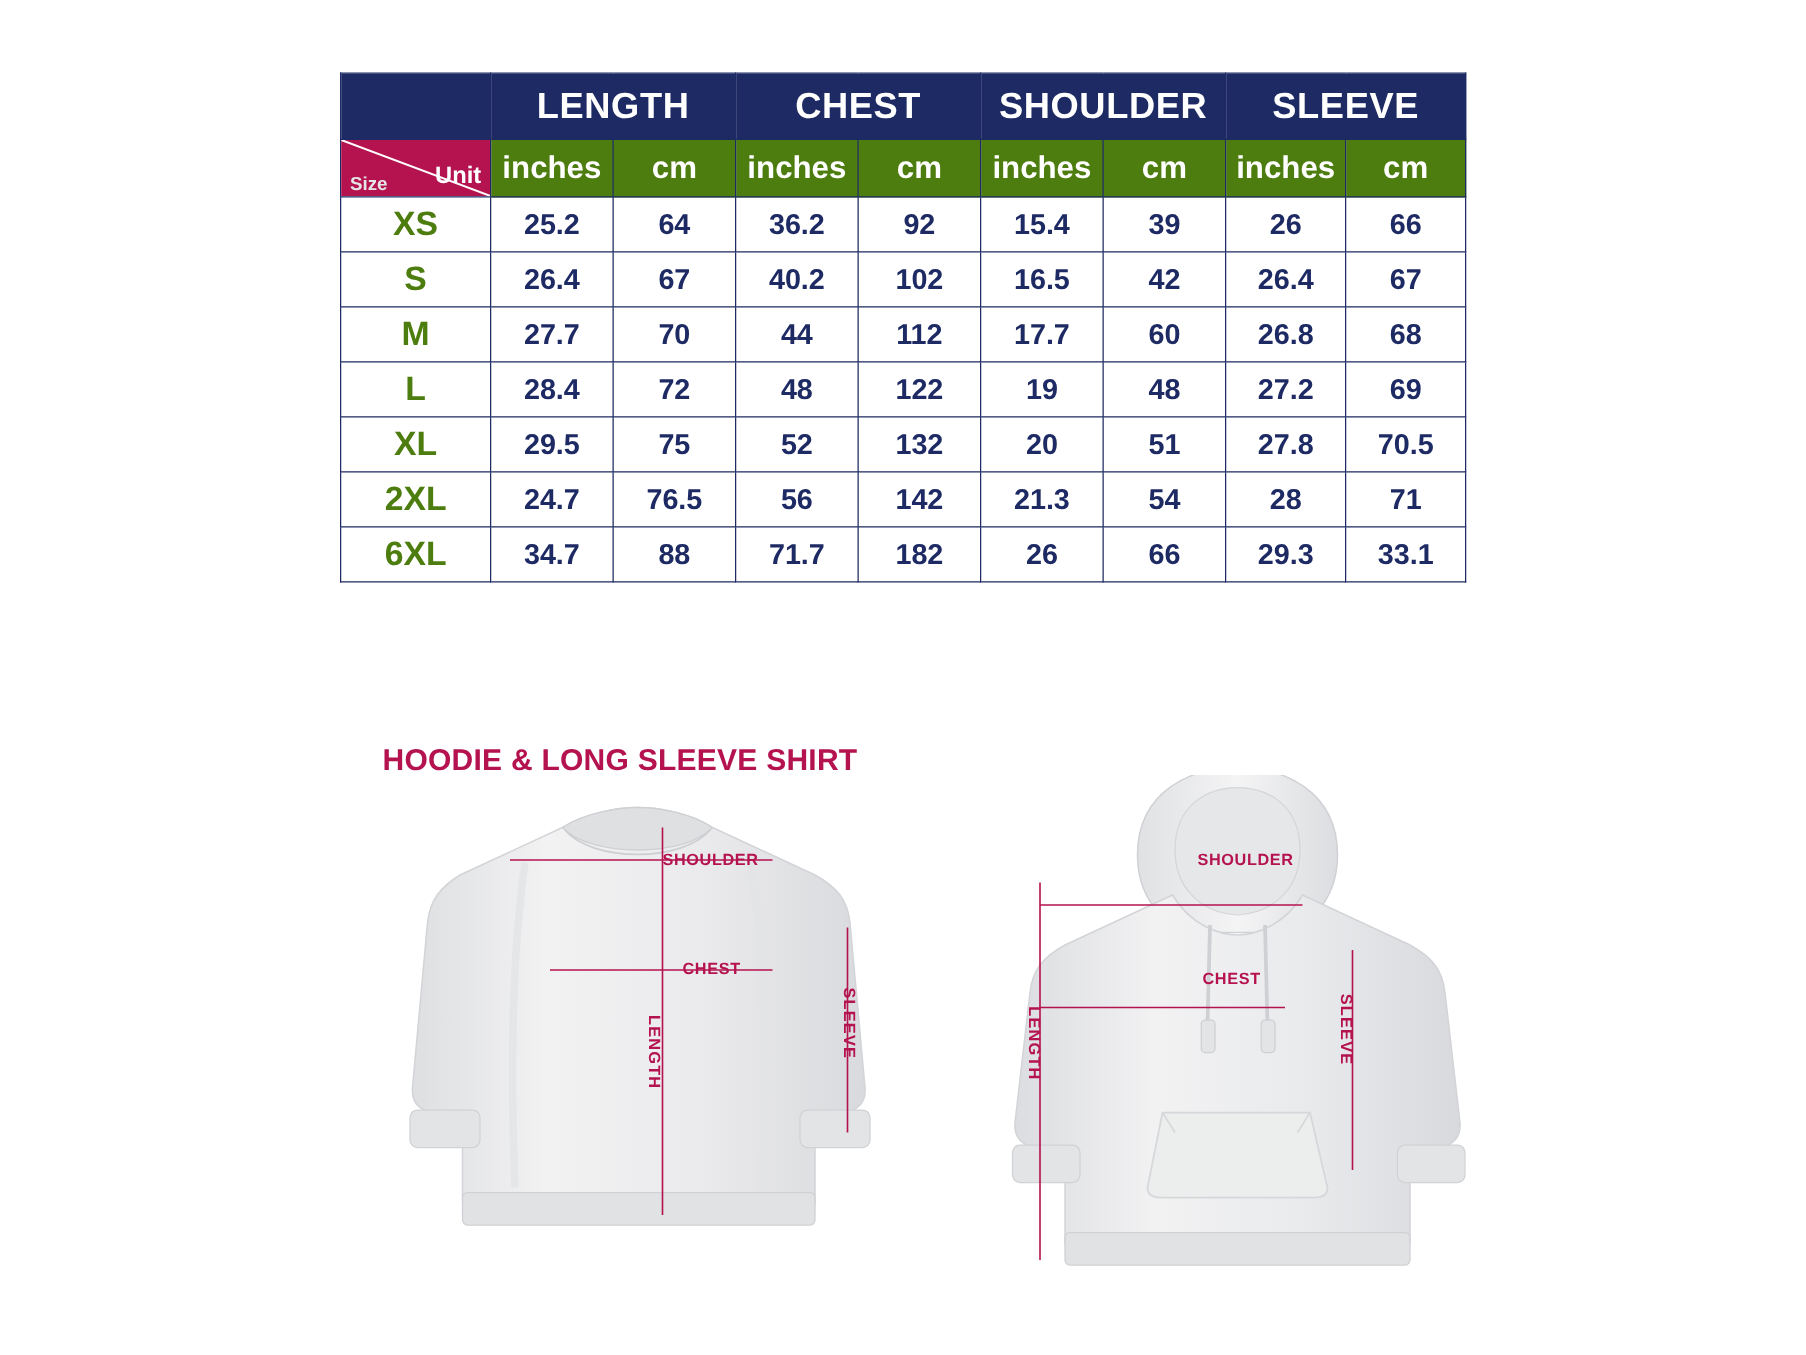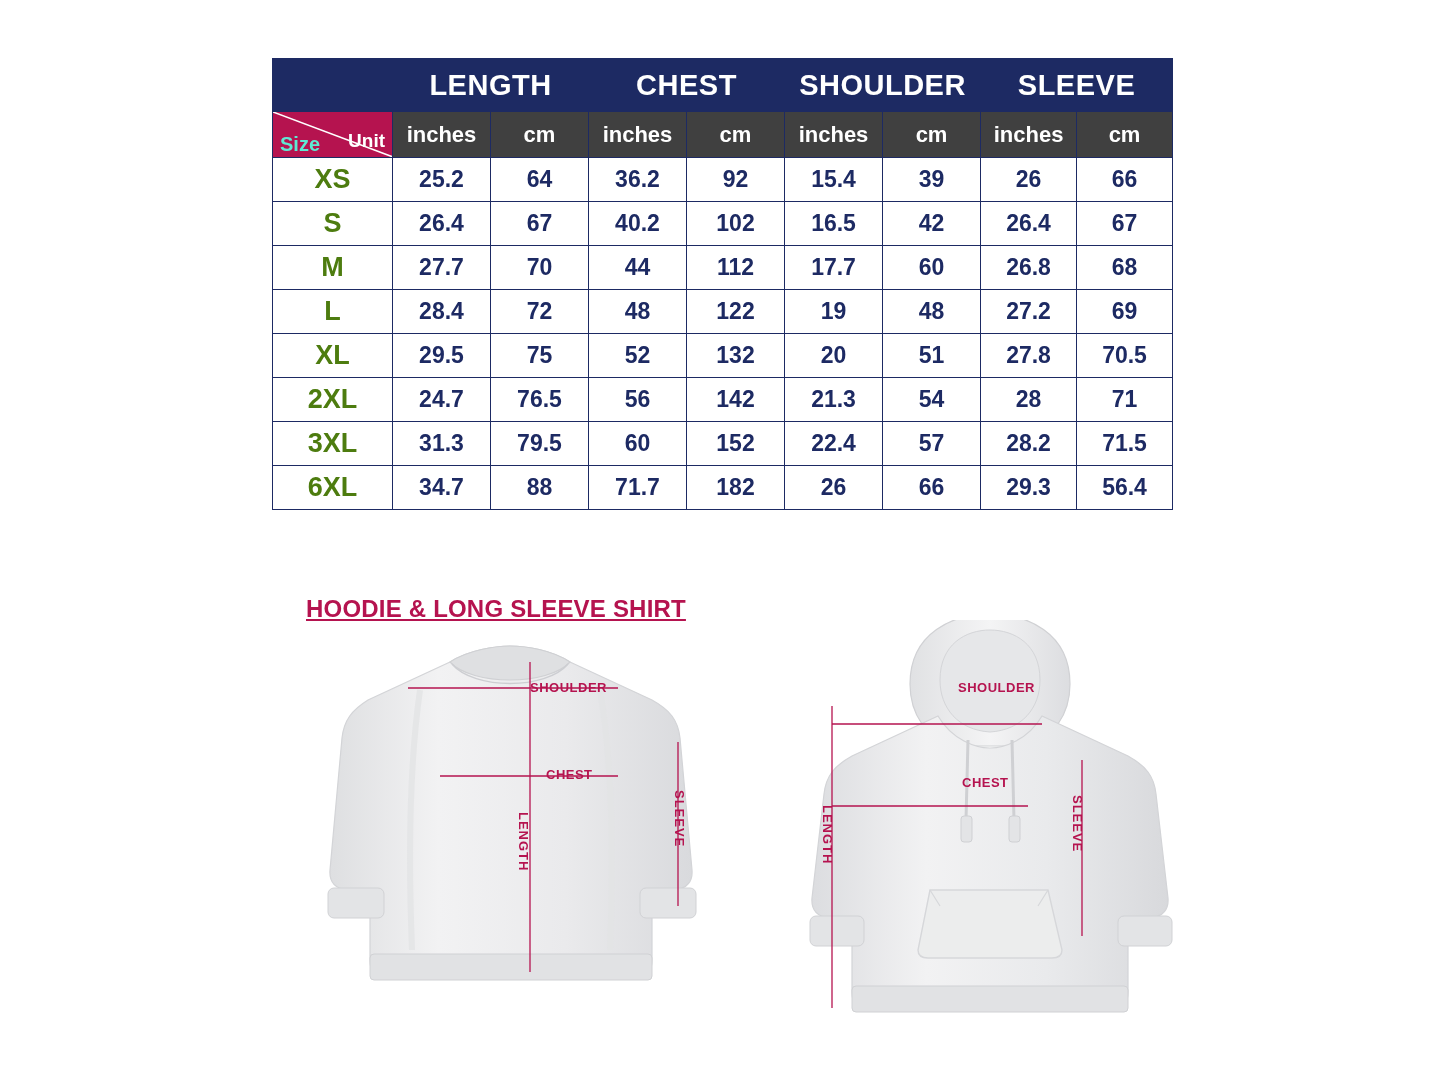--- a/index.html
+++ b/index.html
@@ -45,23 +45,23 @@
     letter-spacing: 0.5px;
     border: 1px solid #1d2a63;
   }
   .hdr-corner {
     background: #1d2a63;
     border: 1px solid #1d2a63;
   }
 
   
   .hdr-unit {
-    background: #404040;
+    background: #4d7c0f;
     color: #ffffff;
-    font-size: 22px;
+    font-size: 25px;
     font-weight: bold;
     height: 45px;
     border: 1px solid #b5134f;
   }
   .corner-cell {
     background: #b5134f;
     border: 1px solid #b5134f;
     position: relative;
     height: 45px;
     padding: 0;
@@ -75,22 +75,22 @@
     right: 7px;
     top: 18px;
     color: #ffffff;
     font-size: 19px;
     font-weight: bold;
   }
   .corner-cell .size-lbl {
     position: absolute;
     left: 7px;
     bottom: 1px;
-    color: #5eead4;
-    font-size: 20px;
+    color: #e5e5e5;
+    font-size: 15px;
     font-weight: bold;
   }
 
   
   td.size-cell {
     color: #4d7c0f;
     font-size: 27px;
     font-weight: bold;
     height: 43px;
   }
@@ -103,21 +103,20 @@
 
   
   #caption {
     position: absolute;
     left: 306px;
     top: 595px;
     color: #b5134f;
     font-size: 24px;
     font-weight: bold;
     letter-spacing: 0.2px;
-    text-decoration: underline;
   }
 
   
   .illus {
     position: absolute;
     top: 620px;
   }
   #illus-left { left: 300px; width: 420px; height: 430px; }
   #illus-right { left: 780px; width: 420px; height: 430px; }
 
@@ -240,40 +239,29 @@
           <td class="val-cell">24.7</td>
           <td class="val-cell">76.5</td>
           <td class="val-cell">56</td>
           <td class="val-cell">142</td>
           <td class="val-cell">21.3</td>
           <td class="val-cell">54</td>
           <td class="val-cell">28</td>
           <td class="val-cell">71</td>
         </tr>
         <tr>
-          <td class="size-cell">3XL</td>
-          <td class="val-cell">31.3</td>
-          <td class="val-cell">79.5</td>
-          <td class="val-cell">60</td>
-          <td class="val-cell">152</td>
-          <td class="val-cell">22.4</td>
-          <td class="val-cell">57</td>
-          <td class="val-cell">28.2</td>
-          <td class="val-cell">71.5</td>
-        </tr>
-        <tr>
           <td class="size-cell">6XL</td>
           <td class="val-cell">34.7</td>
           <td class="val-cell">88</td>
           <td class="val-cell">71.7</td>
           <td class="val-cell">182</td>
           <td class="val-cell">26</td>
           <td class="val-cell">66</td>
           <td class="val-cell">29.3</td>
-          <td class="val-cell">56.4</td>
+          <td class="val-cell">33.1</td>
         </tr>
       </tbody>
   </table>
 </div>
 
 <div id="caption">HOODIE &amp; LONG SLEEVE SHIRT</div>
 
 <div class="illus" id="illus-left">
   <svg width="420" height="430" viewBox="0 0 420 430">
     <defs>

